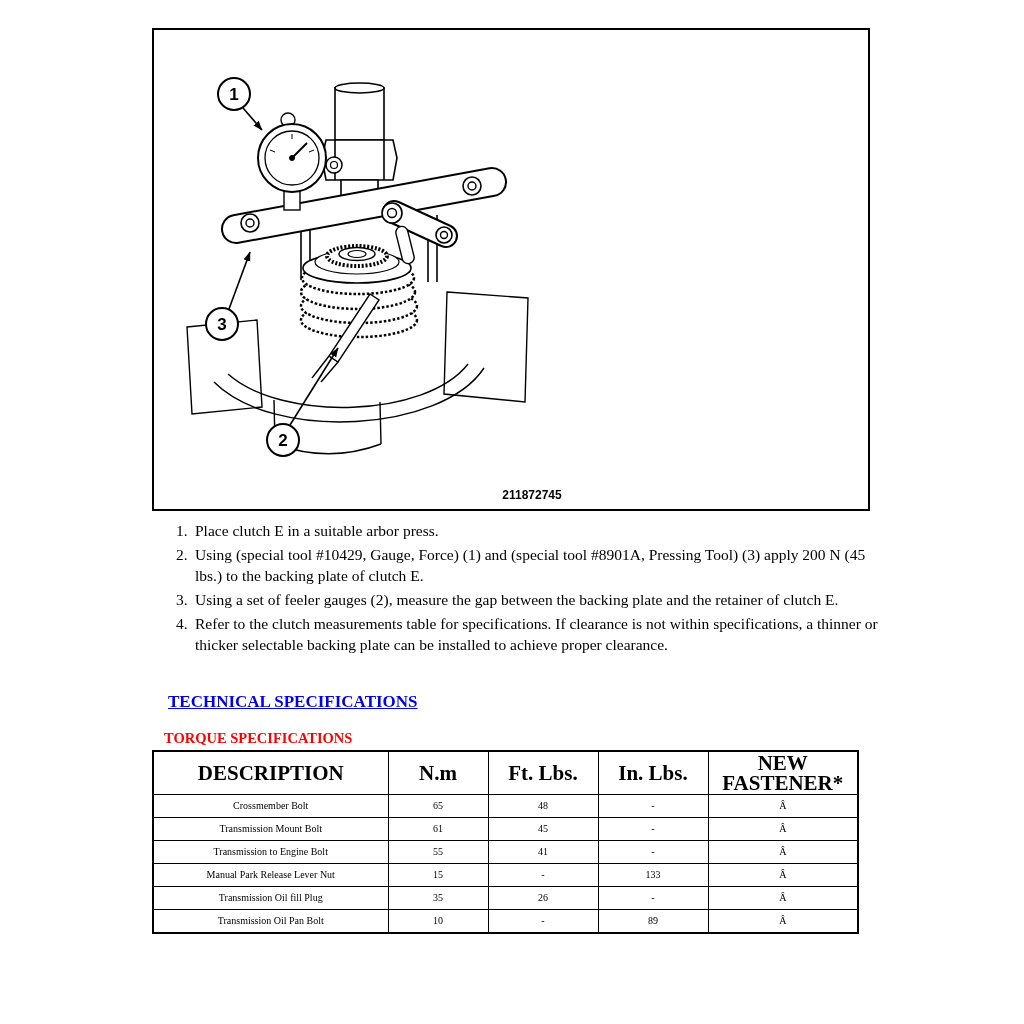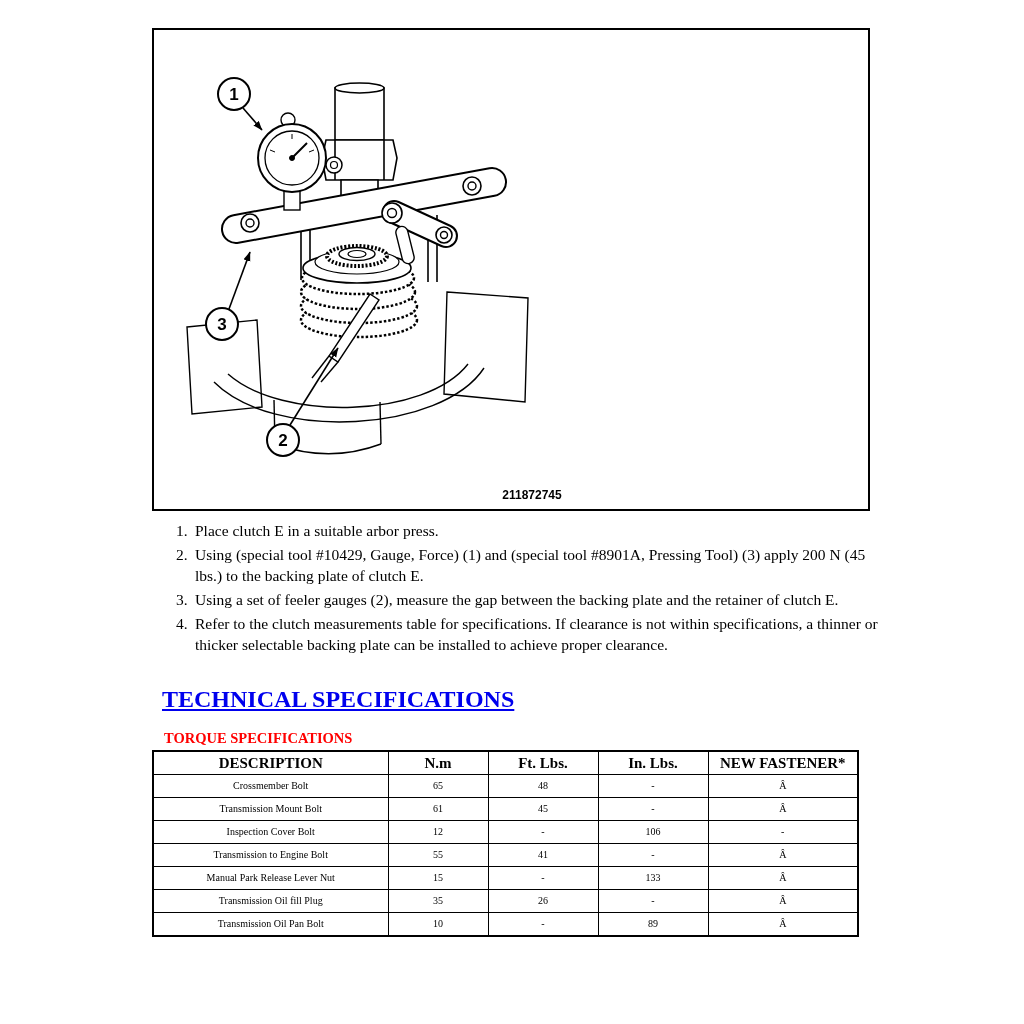--- a/index.html
+++ b/index.html
@@ -10,36 +10,36 @@
   .figure-box {
     position:absolute; left:152px; top:28px; width:718px; height:483px;
     border:2px solid #000; box-sizing:border-box; background:#fff;
   }
   .figure-box svg { display:block; width:100%; height:100%; }
   .instructions { position:absolute; left:176px; top:520px; width:708px; font-size:15.5px; line-height:21px; }
   .instruction { display:flex; margin-bottom:3px; }
   .instruction .num { flex:0 0 19px; }
   .instruction .text { flex:1; }
   .h-technical {
-    position:absolute; left:152px; top:676px; margin:10px;
-    font-size:24px; font-weight:bold; color:#0000ee; text-decoration:underline;
+    position:absolute; left:152px; top:676px; margin:16px;
+    font-size:17px; font-weight:bold; color:#0000ee; text-decoration:underline;
   }
   .h-torque {
     position:absolute; left:152px; top:718px; margin:12px;
     font-size:14.5px; font-weight:bold; color:#ff0000;
   }
   table.torque-table {
     position:absolute; left:152px; top:750px; border-collapse:collapse;
     border:2px solid #000; table-layout:fixed; width:705px; background:#fff;
   }
   .torque-table th, .torque-table td {
     border:1px solid #000; text-align:center; vertical-align:middle;
     padding:1px 3px; line-height:20px; overflow:hidden;
   }
-  .torque-table th { font-size:15px; font-weight:bold; }
+  .torque-table th { font-size:21px; font-weight:bold; }
   .torque-table td { font-size:10px; }
 </style>
 </head>
 <body>
 
 <div class="page">
 
   <div class="figure-box">
     <svg viewBox="0 0 714 479">
       <defs>
@@ -189,27 +189,20 @@
         <td>Â</td>
       </tr>
       <tr>
         <td>Transmission Mount Bolt</td>
         <td>61</td>
         <td>45</td>
         <td>-</td>
         <td>Â</td>
       </tr>
       <tr>
-        <td>Inspection Cover Bolt</td>
-        <td>12</td>
-        <td>-</td>
-        <td>106</td>
-        <td>-</td>
-      </tr>
-      <tr>
         <td>Transmission to Engine Bolt</td>
         <td>55</td>
         <td>41</td>
         <td>-</td>
         <td>Â</td>
       </tr>
       <tr>
         <td>Manual Park Release Lever Nut</td>
         <td>15</td>
         <td>-</td>

